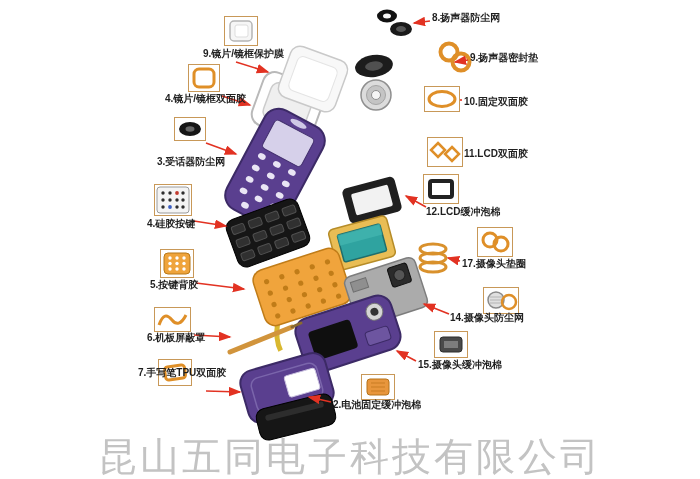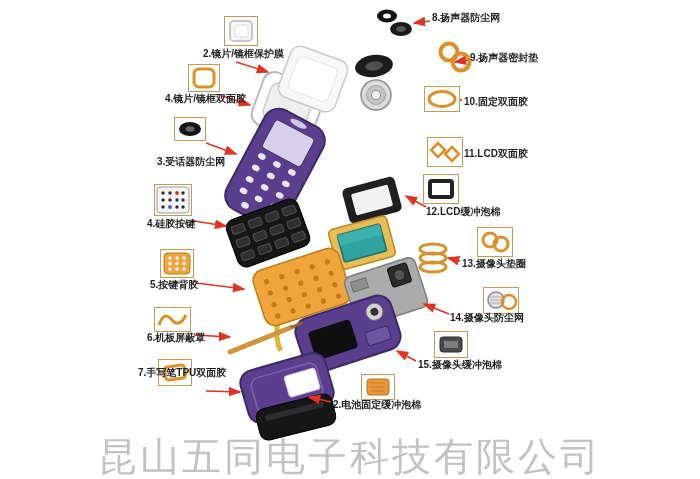--- a/index.html
+++ b/index.html
@@ -296,32 +296,32 @@
         <rect x="9" y="9" width="14" height="7" fill="#7d7d7d"></rect>
       </svg>
   </div>
   <div class="thumb" style="left:361px;top:374px;width:34px;height:26px">
     <svg width="32" height="24">
         <rect x="5" y="4" width="22" height="16" rx="3" fill="#e8963c" stroke="#b5721a"></rect>
         <path d="M9,8 H23 M9,12 H23 M9,16 H23" stroke="#c97c22" stroke-width="1"></path>
       </svg>
   </div>
 
-  <div class="label" style="left:203px;top:48px">2.镜片/镜框保护膜</div>
+  <div class="label" style="left:203px;top:48px">9.镜片/镜框保护膜</div>
   <div class="label" style="left:165px;top:93px">4.镜片/镜框双面胶</div>
   <div class="label" style="left:157px;top:156px">3.受话器防尘网</div>
   <div class="label" style="left:147px;top:218px">4.硅胶按键</div>
   <div class="label" style="left:150px;top:279px">5.按键背胶</div>
   <div class="label" style="left:147px;top:332px">6.机板屏蔽罩</div>
   <div class="label" style="left:138px;top:367px">7.手写笔TPU双面胶</div>
   <div class="label" style="left:432px;top:12px">8.扬声器防尘网</div>
   <div class="label" style="left:470px;top:52px">9.扬声器密封垫</div>
   <div class="label" style="left:464px;top:96px">10.固定双面胶</div>
   <div class="label" style="left:464px;top:148px">11.LCD双面胶</div>
   <div class="label" style="left:426px;top:206px">12.LCD缓冲泡棉</div>
-  <div class="label" style="left:462px;top:258px">13.摄像头垫圈</div>
+  <div class="label" style="left:462px;top:258px">17.摄像头垫圈</div>
   <div class="label" style="left:450px;top:312px">14.摄像头防尘网</div>
   <div class="label" style="left:418px;top:359px">15.摄像头缓冲泡棉</div>
   <div class="label" style="left:333px;top:399px">2.电池固定缓冲泡棉</div>
 
   <div class="watermark">昆山五同电子科技有限公司</div>
 
 </div>
 
 </body></html>

